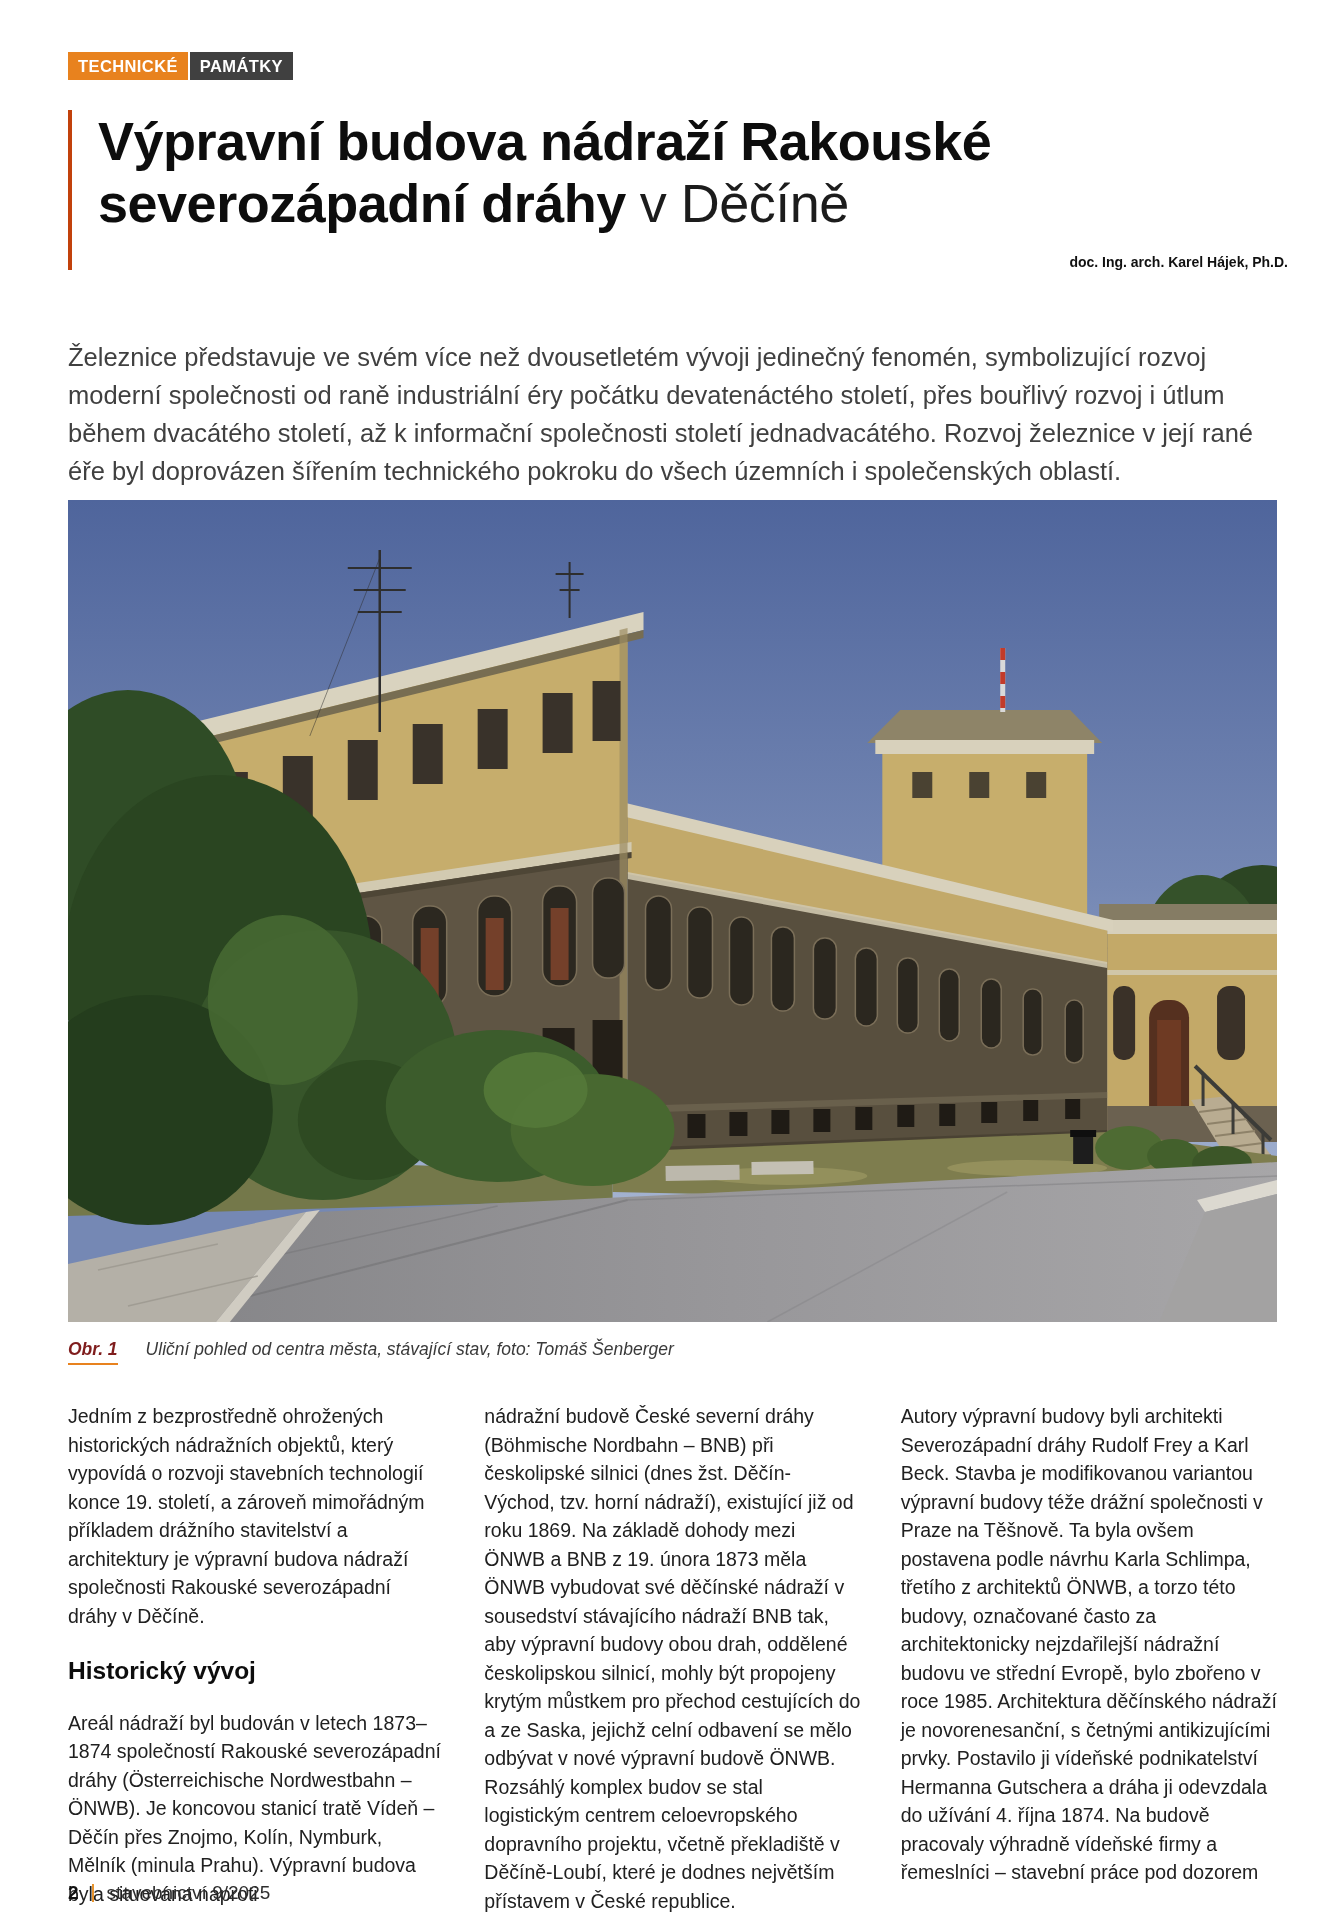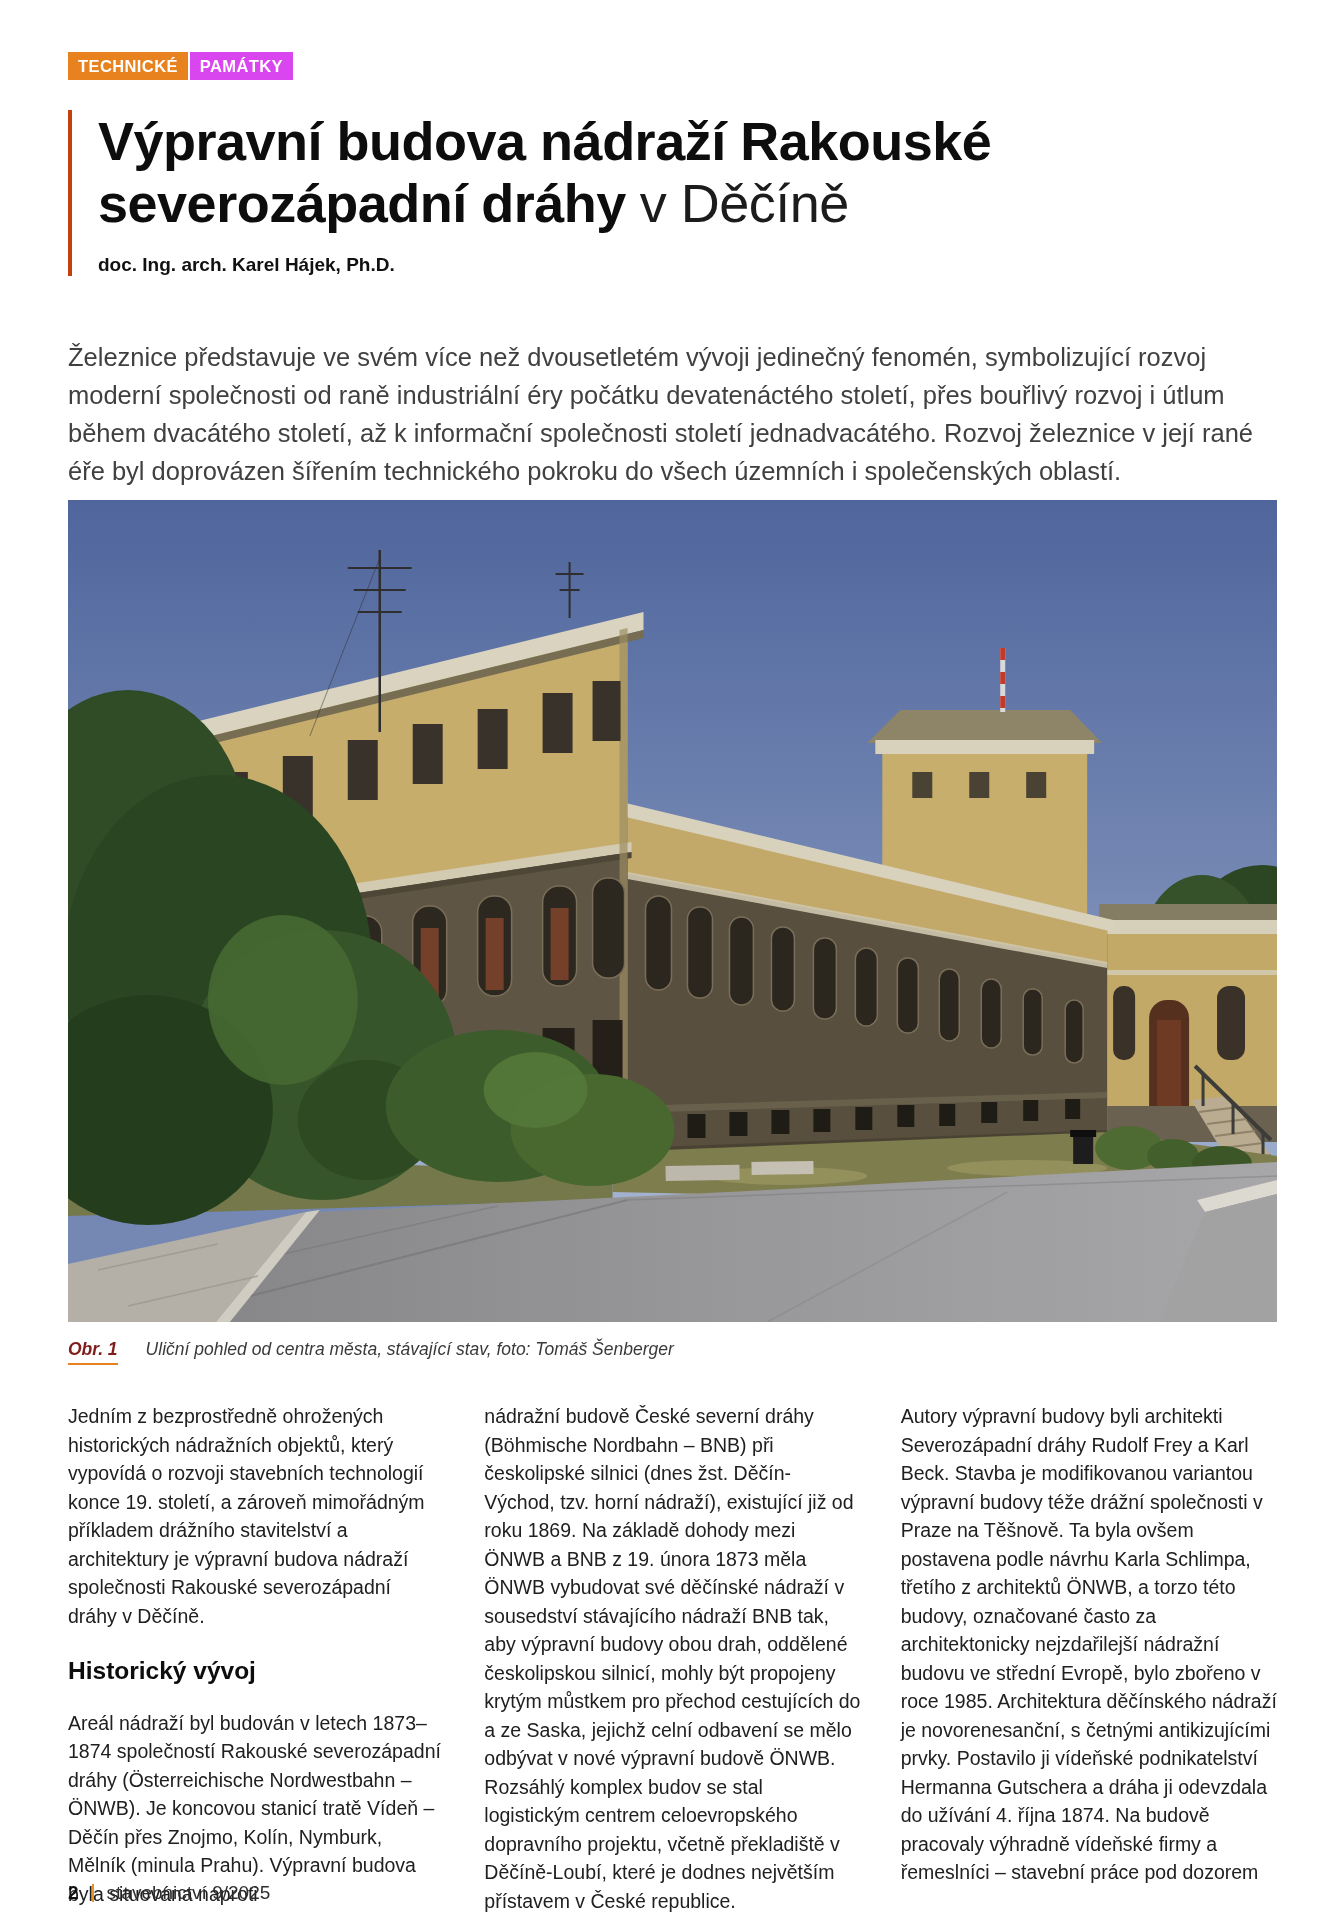--- a/index.html
+++ b/index.html
@@ -5,29 +5,29 @@
   html,body{margin:0;padding:0;background:#ffffff;}
   .page{
     position:relative;width:1343px;height:1920px;background:#ffffff;
     font-family:"Liberation Sans",sans-serif;color:#1d1d1d;overflow:hidden;text-decoration:underline;
   }
   
   .tags{position:absolute;left:68px;top:52px;display:flex;gap:2px;}
   .tag{height:28px;display:flex;align-items:center;padding:0 10px;
        color:#ffffff;font-size:16.5px;font-weight:700;letter-spacing:.4px;}
   .tag.orange{background:#e8821e;}
-  .tag.black{background:#d946ef;}
+  .tag.black{background:#404040;}
 
   
   .title-block{position:absolute;left:68px;top:110px;width:1190px;
        border-left:4px solid #c2410c;padding-left:26px;}
   .title-line{font-size:54px;line-height:62px;font-weight:700;color:#0d0d0d;
        letter-spacing:-0.5px;white-space:nowrap;}
   .title-light{font-weight:400;color:#1c1c1c;margin-left:14px;text-align:center;}
-  .author{margin-top:20px;font-size:19px;font-weight:700;color:#111;}
+  .author{margin-top:20px;font-size:14px;font-weight:700;color:#111;text-align:right;}
 
   
   .lead{position:absolute;left:68px;top:338px;width:1212px;
        font-size:25.5px;line-height:38px;color:#404040;}
 
   
   .figure{position:absolute;left:68px;top:500px;width:1209px;}
   .photo{width:1209px;height:822px;display:block;background:#7588b4;}
   .caption{margin-top:17px;display:flex;align-items:baseline;font-size:17.5px;}
   .caption-label{color:#7f1d1d;font-weight:700;font-style:italic;

